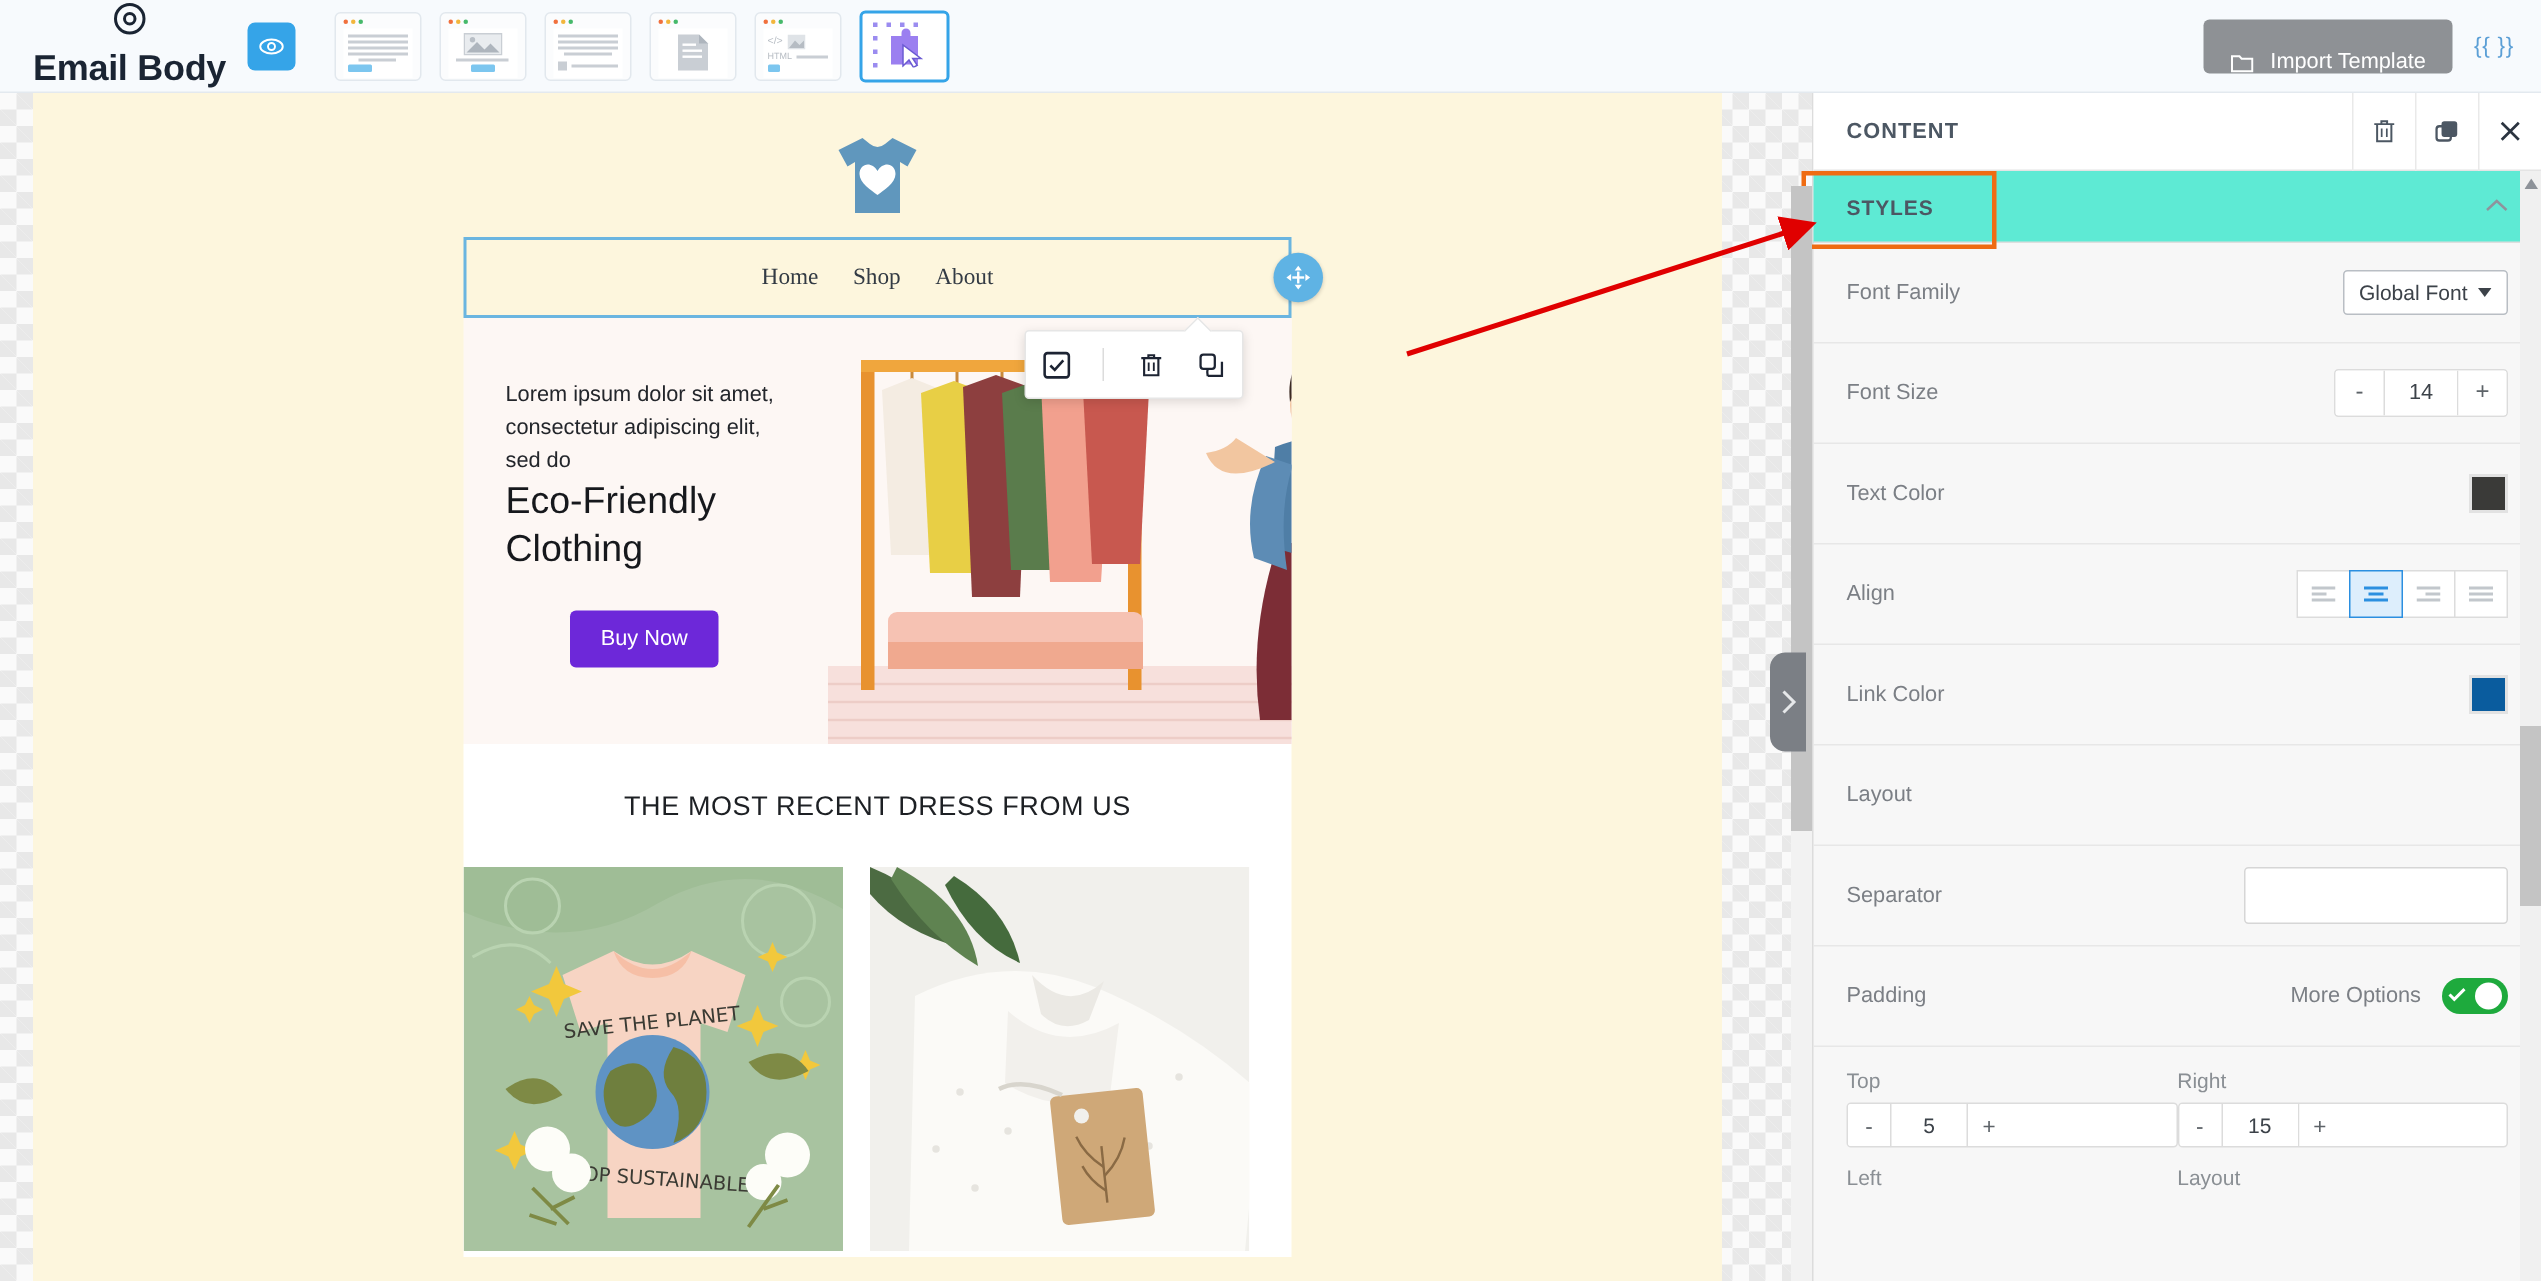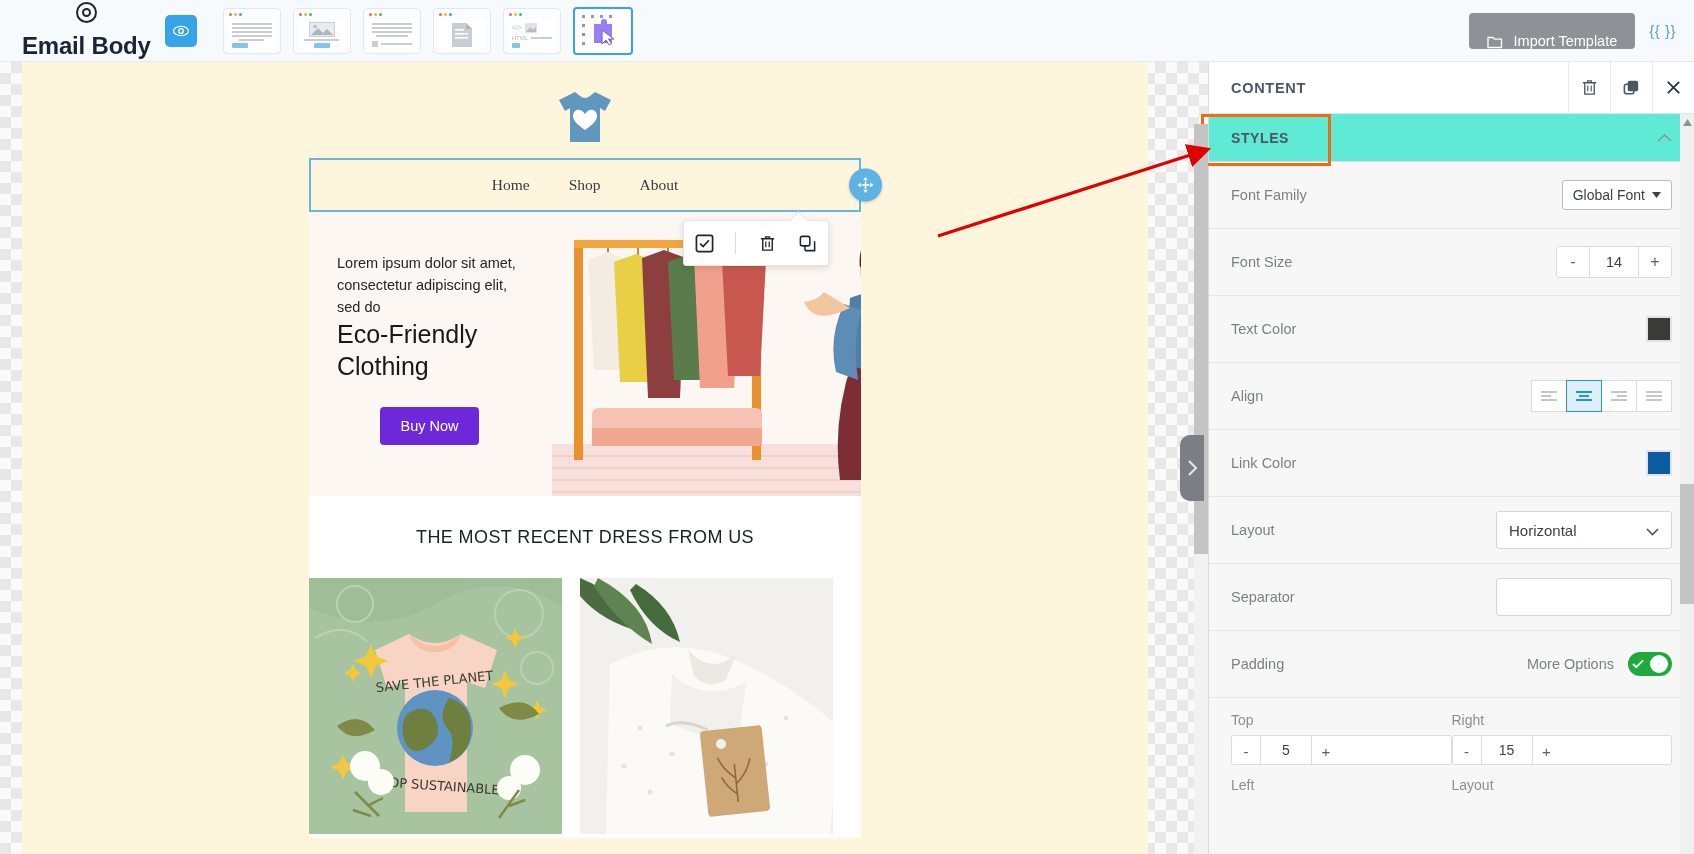--- a/index.html
+++ b/index.html
@@ -122,21 +122,21 @@
   }
   #logo-block {
     padding-top: 28px; display: flex; justify-content: center;
   }
   #nav-block {
     margin: 14px 287px 0 287px;
     border: 2px solid #6ab5e0;
     background: #fdf6dd;
     height: 54px;
     display: flex; align-items: center; justify-content: center;
-    gap: 39px;
+    gap: 23px;
     position: relative;
   }
   #nav-block a {
     font-size: 15.5px; color: #333b44; text-decoration: none;
     font-family: "Liberation Serif", serif;
   }
   #drag-handle {
     position: absolute; right: -23px; top: 50%;
     transform: translateY(-50%);
     width: 33px; height: 33px; border-radius: 50%;
@@ -807,30 +807,20 @@
 
     <div class="row">
       <span class="label">Link Color</span>
       <span class="ctl">
         <span class="swatch" id="sw-link" style="background: rgb(10, 92, 158);"></span>
       </span>
     </div>
 
     <div class="row">
       <span class="label">Layout</span>
-      <span class="ctl">
-        <span class="select-big">
-          <span>Horizontal</span>
-          <span class="cv">
-            <svg width="13" height="8" viewBox="0 0 13 8">
-                <path d="M1 1 L6.5 6.5 L12 1" fill="none" stroke="#4d545b" stroke-width="1.6"></path>
-              </svg>
-          </span>
-        </span>
-      </span>
     </div>
 
     <div class="row">
       <span class="label">Separator</span>
       <span class="ctl">
         <input class="textinput" type="text" value="" style="">
       </span>
     </div>
 
     <div class="row">

